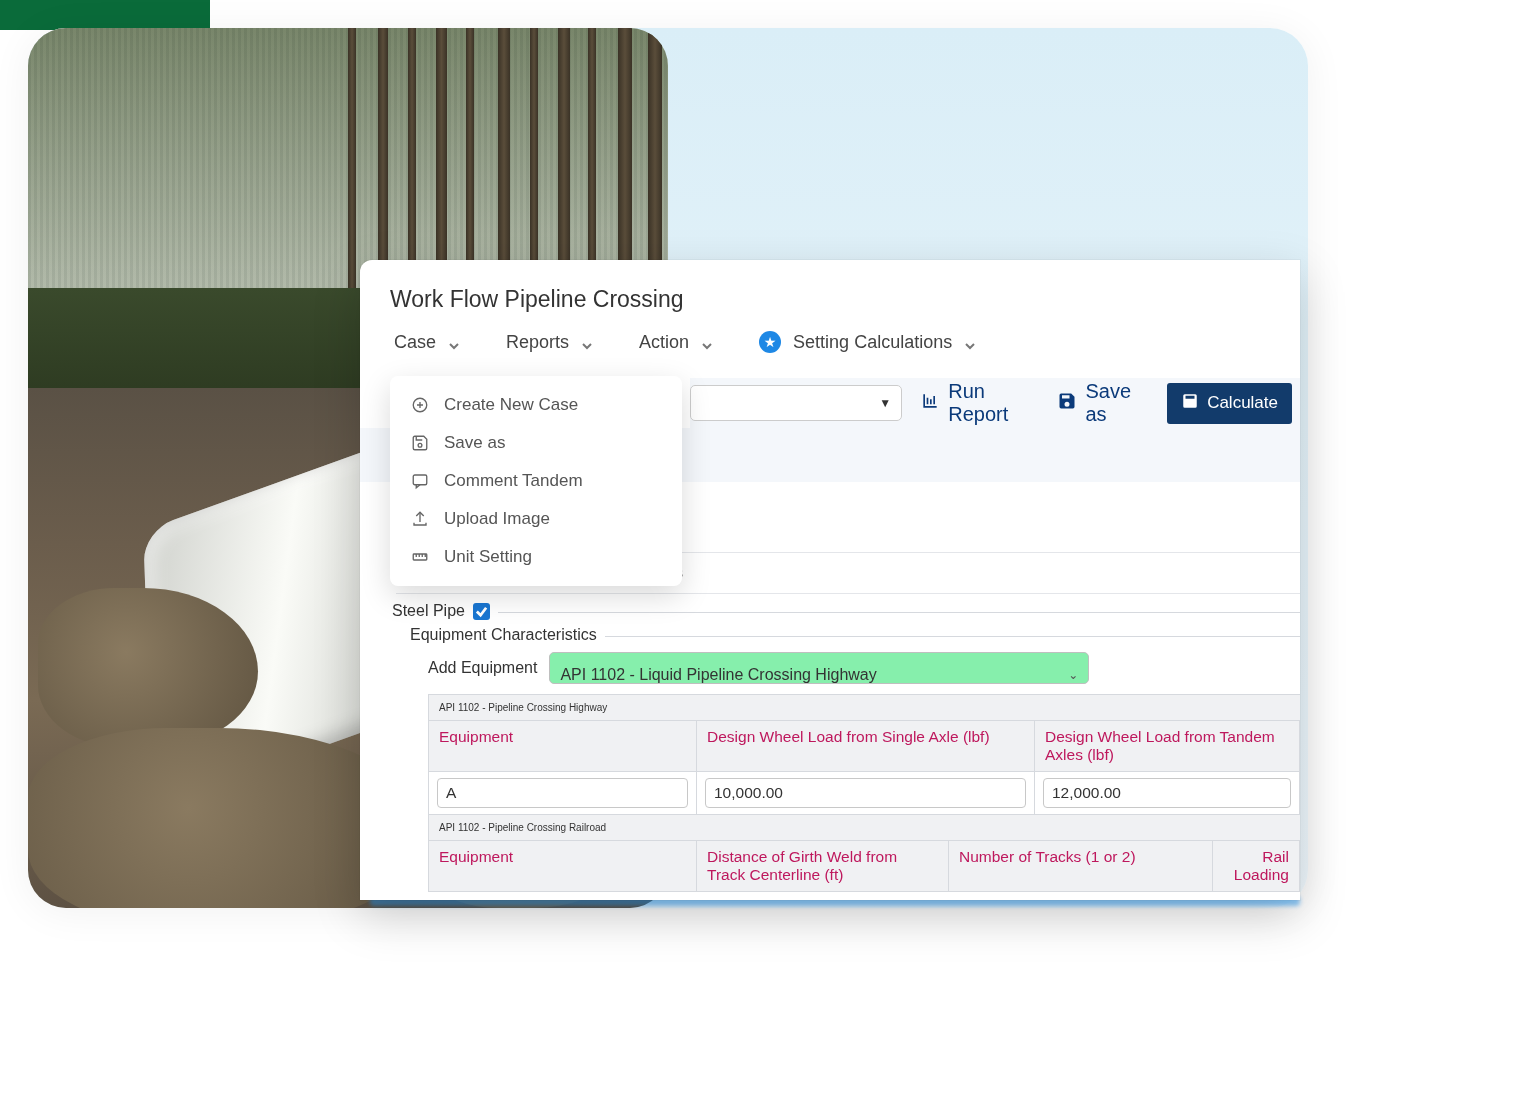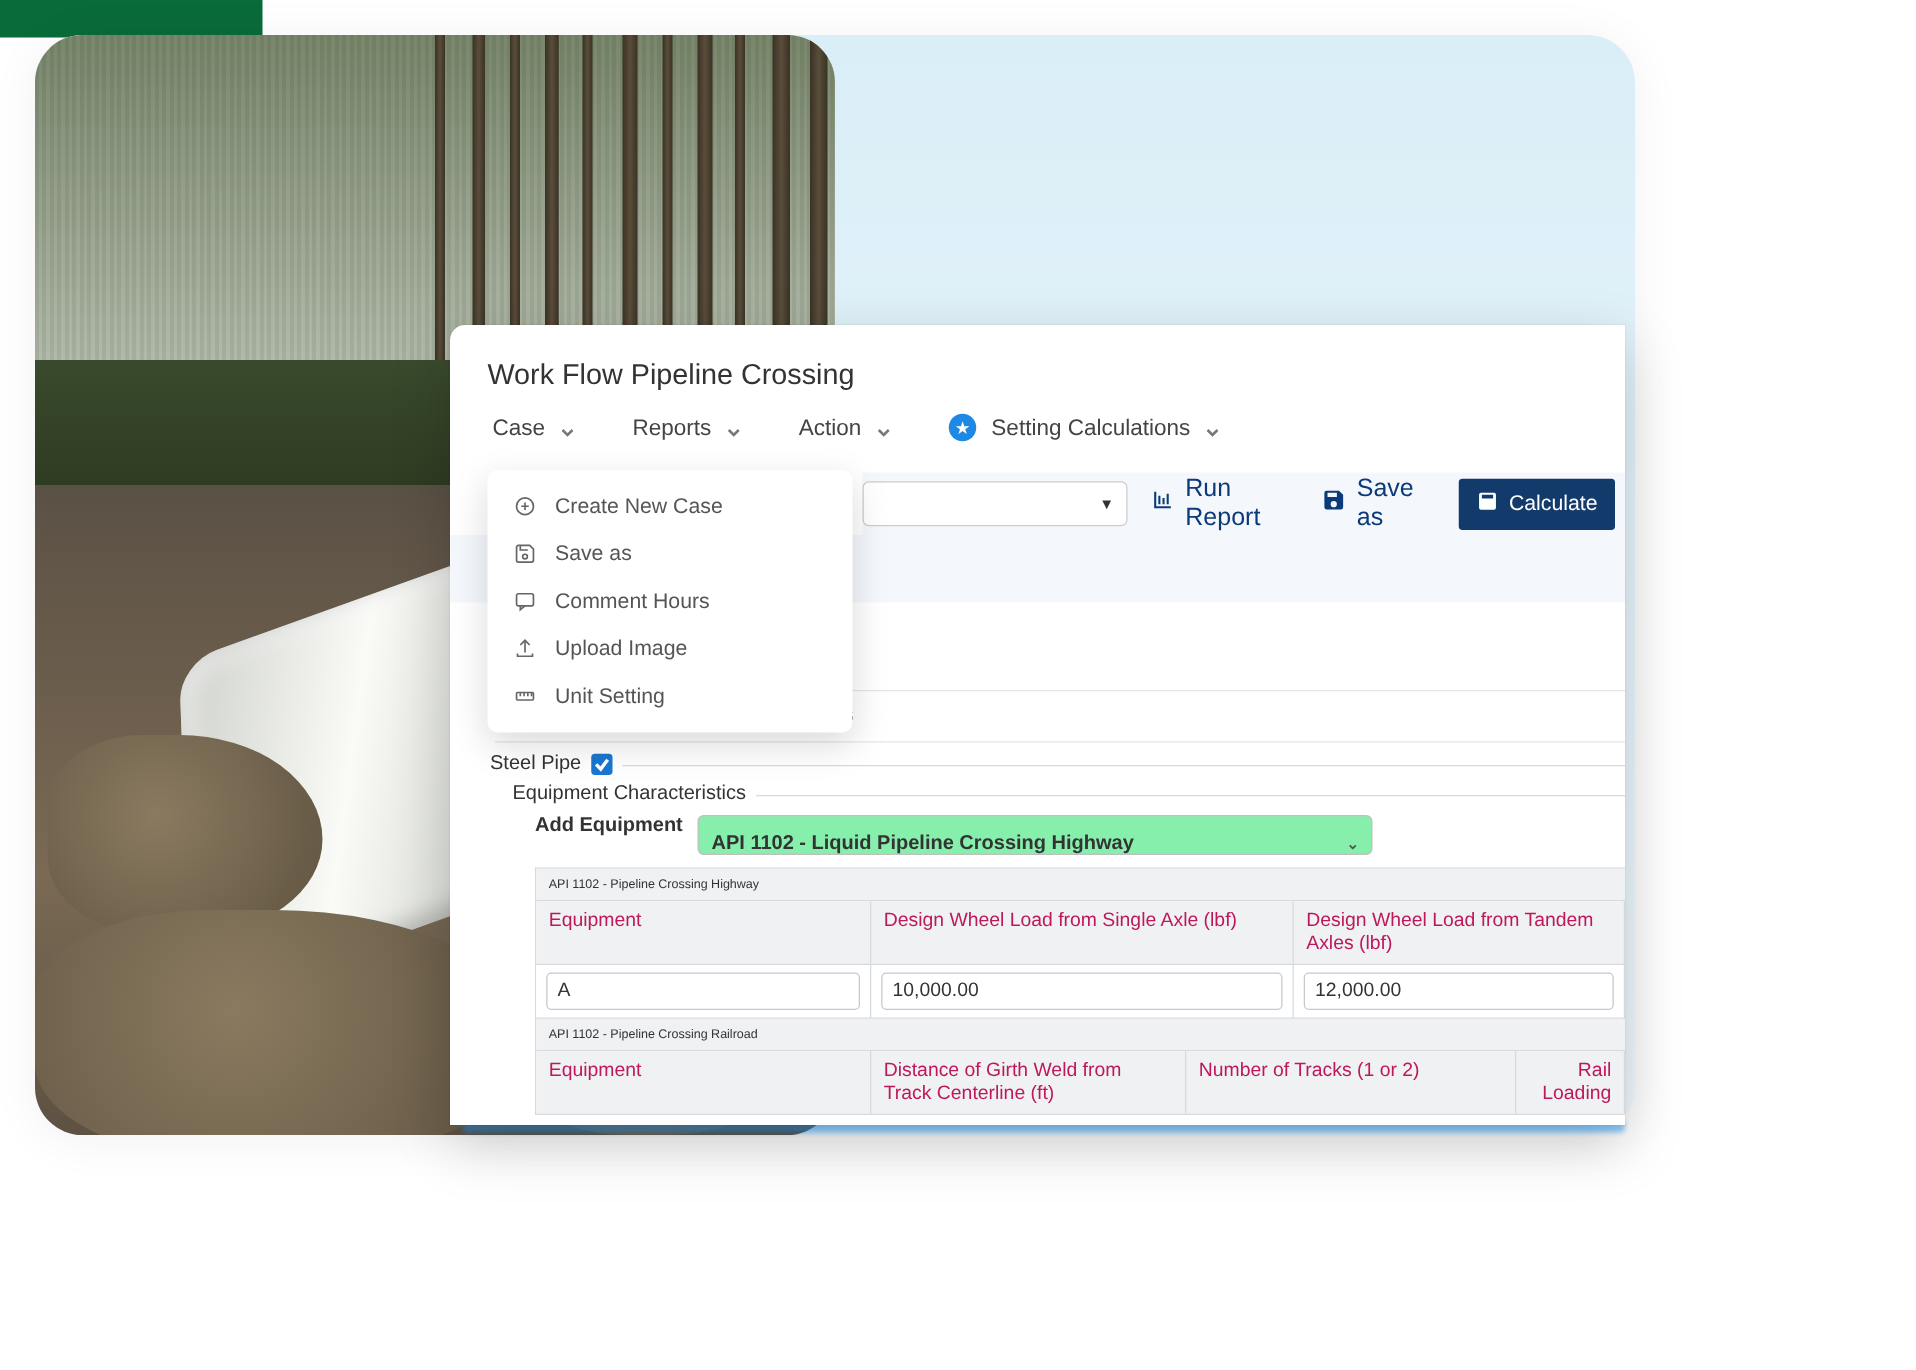--- a/index.html
+++ b/index.html
@@ -48,21 +48,21 @@
   .radio.unchecked { border-color: #888; }
 
   .fieldsets { position: absolute; top: 334px; left: 32px; right: 0; bottom: 0; padding-top: 8px; }
   .fs { border: none; margin: 0 0 8px 0; position: relative; }
   .fs-legend { position: relative; display: inline-flex; align-items: center; gap: 8px; font-size: 16px; color: #333; background: #fff; padding-right: 8px; z-index: 2; }
   .fs-line { position: absolute; top: 10px; left: 0; right: 0; height: 1px; background: #d6d9de; z-index: 1; }
   .chk { width: 17px; height: 17px; background: #1976d2; border-radius: 3px; display: inline-flex; align-items: center; justify-content: center; }
   .chk svg { width: 13px; height: 13px; stroke: #fff; stroke-width: 3; fill: none; }
 
   .inner-fs { margin: 6px 0 0 18px; position: relative; }
-  .add-row { display: flex; gap: 12px; padding: 8px 0 10px 18px; font-size: 16px; color: #333; font-weight: bold; }
+  .add-row { display: flex; align-items: center; gap: 12px; padding: 8px 0 10px 18px; font-size: 16px; color: #333; }
   .combo { position: relative; width: 540px; height: 32px; border: 1px solid #bfbfbf; border-radius: 5px; background: #86efac; display: flex; align-items: center; padding: 13px 28px 0 10px; font-size: 16px; color: #333; }
   .combo .caret { position: absolute; right: 10px; font-size: 12px; color: #555; }
 
   .subsection { margin-left: 18px; border: 1px solid #d6d9de; border-right: none; border-bottom: none; }
   .sub-title { background: #f0f1f3; padding: 7px 10px; font-size: 10px; color: #333; border-bottom: 1px solid #d6d9de; }
   .hdr-row { display: flex; background: #f0f1f3; border-bottom: 1px solid #d6d9de; }
   .hdr-cell { padding: 7px 10px; font-size: 15.5px; color: #be185d; border-right: 1px solid #d6d9de; }
   .val-row { display: flex; background: #fff; }
   .val-cell { padding: 6px 8px; border-right: 1px solid #d6d9de; border-bottom: 1px solid #d6d9de; }
   .val-cell input { width: 100%; height: 30px; border: 1px solid #c8c8c8; border-radius: 4px; padding: 0 8px; font-size: 15.5px; color: #333; background: #fff; }
@@ -186,21 +186,21 @@
         </span>
       <span>Save as</span>
     </div>
     <div class="dd-item">
       <span class="dd-icon">
           <svg viewBox="0 0 24 24">
             <rect x="3" y="4" width="18" height="13" rx="2"></rect>
             <path d="M7 17l0 4 5-4"></path>
           </svg>
         </span>
-      <span>Comment Hours</span>
+      <span>Comment Tandem</span>
     </div>
     <div class="dd-item">
       <span class="dd-icon">
           <svg viewBox="0 0 24 24">
             <path d="M4 17v3h16v-3"></path>
             <path d="M12 3v13"></path>
             <path d="M7 8l5-5 5 5"></path>
           </svg>
         </span>
       <span>Upload Image</span>

